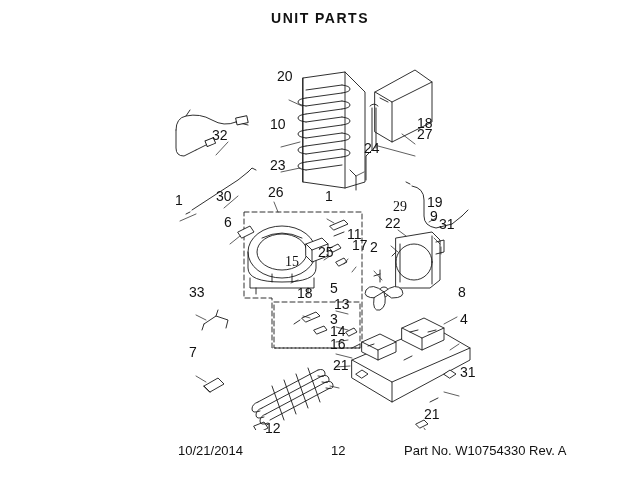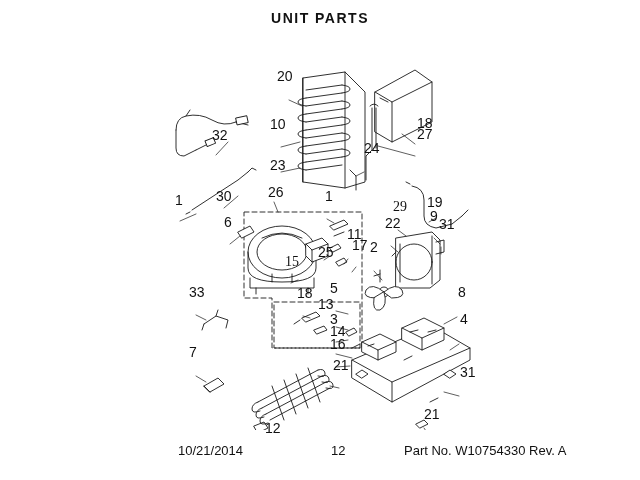--- a/index.html
+++ b/index.html
@@ -294,21 +294,21 @@
       <div class="callout" style="left: 385px; top: 215px; text-align: right;">22</div>
       <div class="callout" style="left: 439px; top: 216px;">31</div>
       <div class="callout" style="left: 347px; top: 226px;">11</div>
       <div class="callout" style="left: 318px; top: 230px; margin-top: 14px;">25</div>
       <div class="callout" style="left: 352px; top: 237px;">17</div>
       <div class="callout" style="left: 370px; top: 239px;">2</div>
       <div class="callout" style="left: 285px; top: 254px; font-family: Liberation Serif, serif;">15</div>
       <div class="callout" style="left: 189px; top: 284px;">33</div>
       <div class="callout" style="left: 330px; top: 280px;">5</div>
       <div class="callout" style="left: 297px; top: 285px;">18</div>
-      <div class="callout" style="left: 318px; top: 296px;">13</div>
+      <div class="callout" style="left: 334px; top: 296px;">13</div>
       <div class="callout" style="left: 458px; top: 284px;">8</div>
       <div class="callout" style="left: 330px; top: 311px;">3</div>
       <div class="callout" style="left: 460px; top: 311px;">4</div>
       <div class="callout" style="left: 330px; top: 323px;">14</div>
       <div class="callout" style="left: 330px; top: 336px;">16</div>
       <div class="callout" style="left: 189px; top: 344px;">7</div>
       <div class="callout" style="left: 333px; top: 357px;">21</div>
       <div class="callout" style="left: 460px; top: 364px;">31</div>
       <div class="callout" style="left: 265px; top: 420px;">12</div>
       <div class="callout" style="left: 424px; top: 406px;">21</div>

